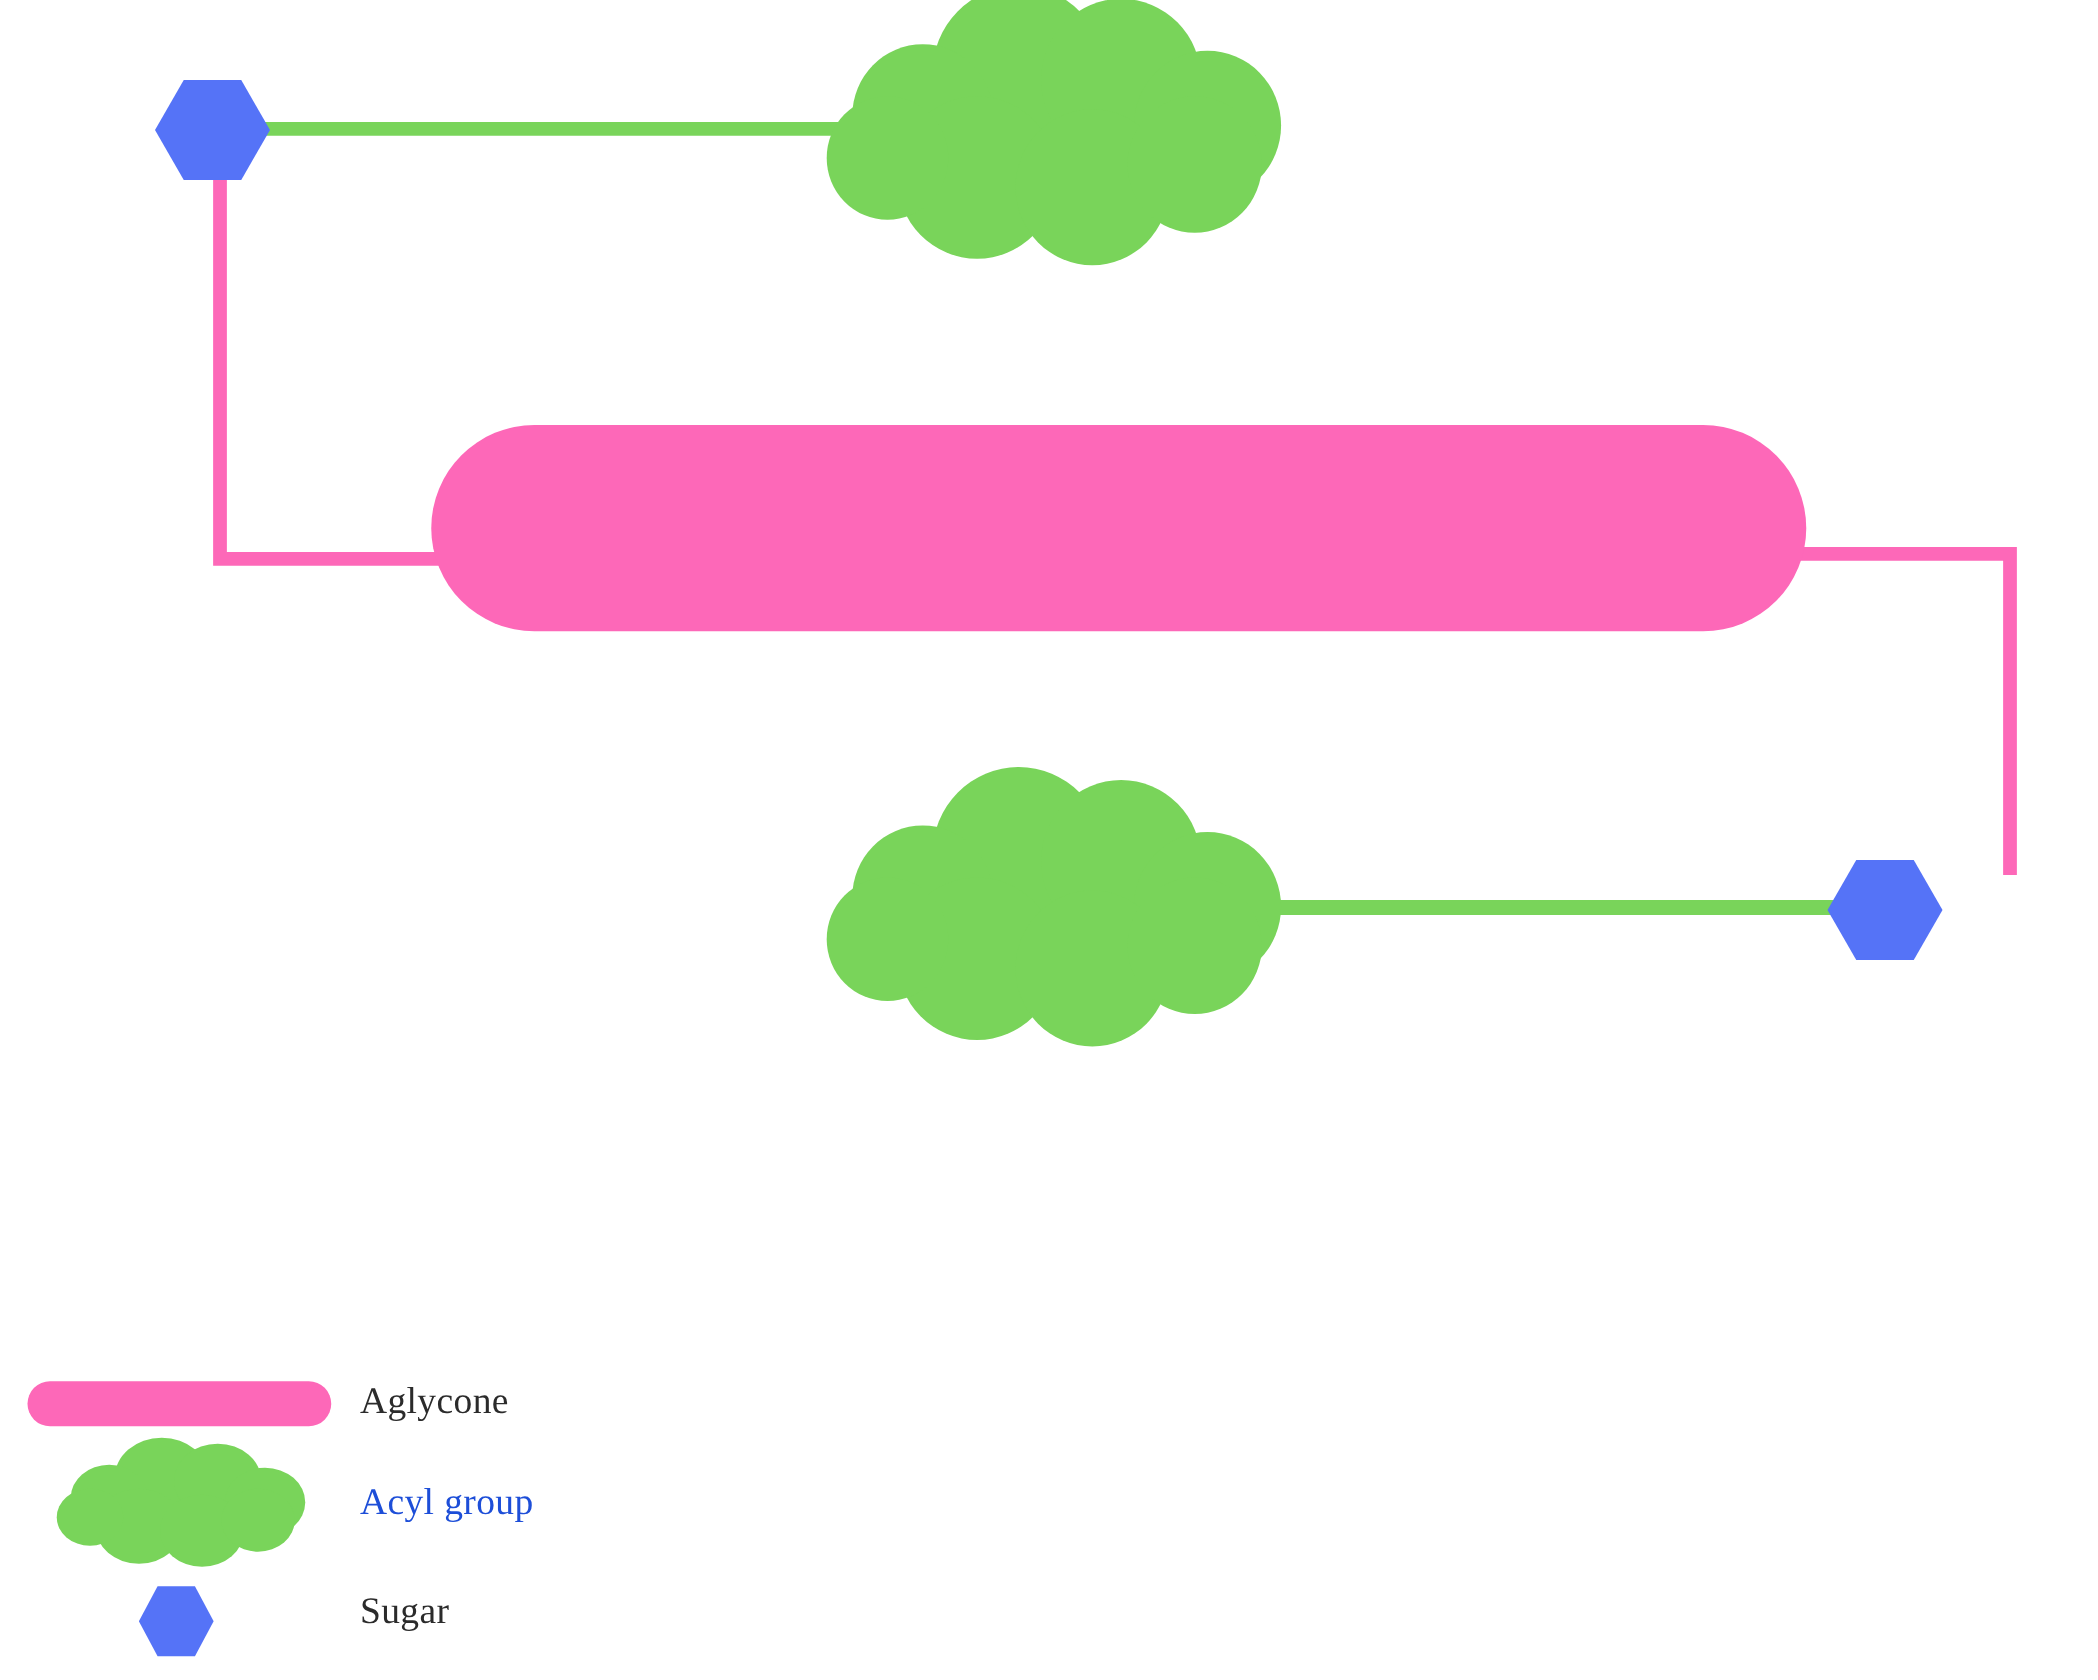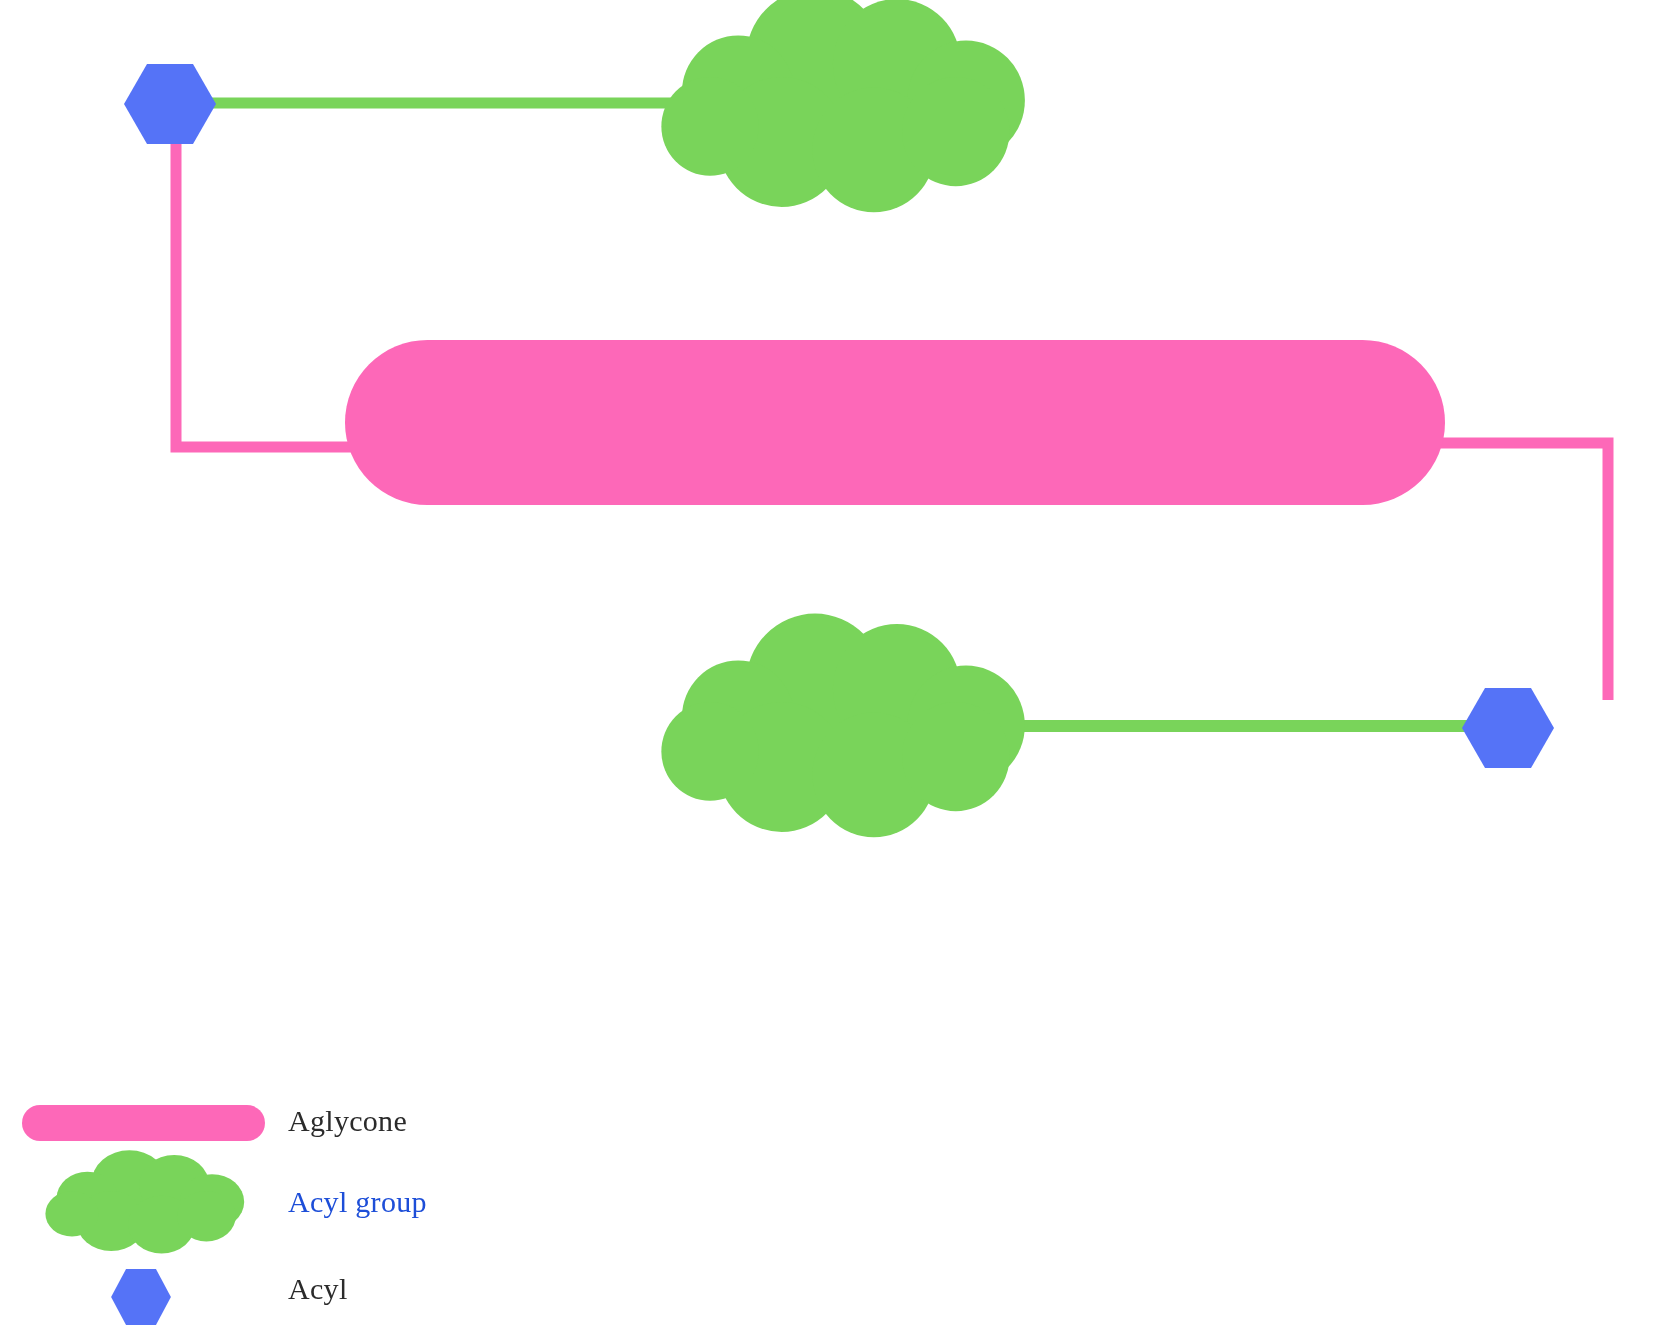--- a/index.html
+++ b/index.html
@@ -105,15 +105,15 @@
       <g transform="translate(141,1297) scale(0.65,0.70)" fill="#5573F7">
         <use href="#hexagon-shape"></use>
       </g>
     </g>
   </svg>
 
   <div class="legend-label" id="legend-label-aglycone" style="color: rgb(43, 43, 43);">Aglycone</div>
 
   <div class="legend-label" id="legend-label-acyl" style="color: #1d4ed8;">Acyl group</div>
 
-  <div class="legend-label" id="legend-label-sugar" style="color: rgb(43, 43, 43);">Acyl</div>
+  <div class="legend-label" id="legend-label-sugar" style="color: rgb(43, 43, 43);">Sugar</div>
 
 </div>
 
 </body></html>

